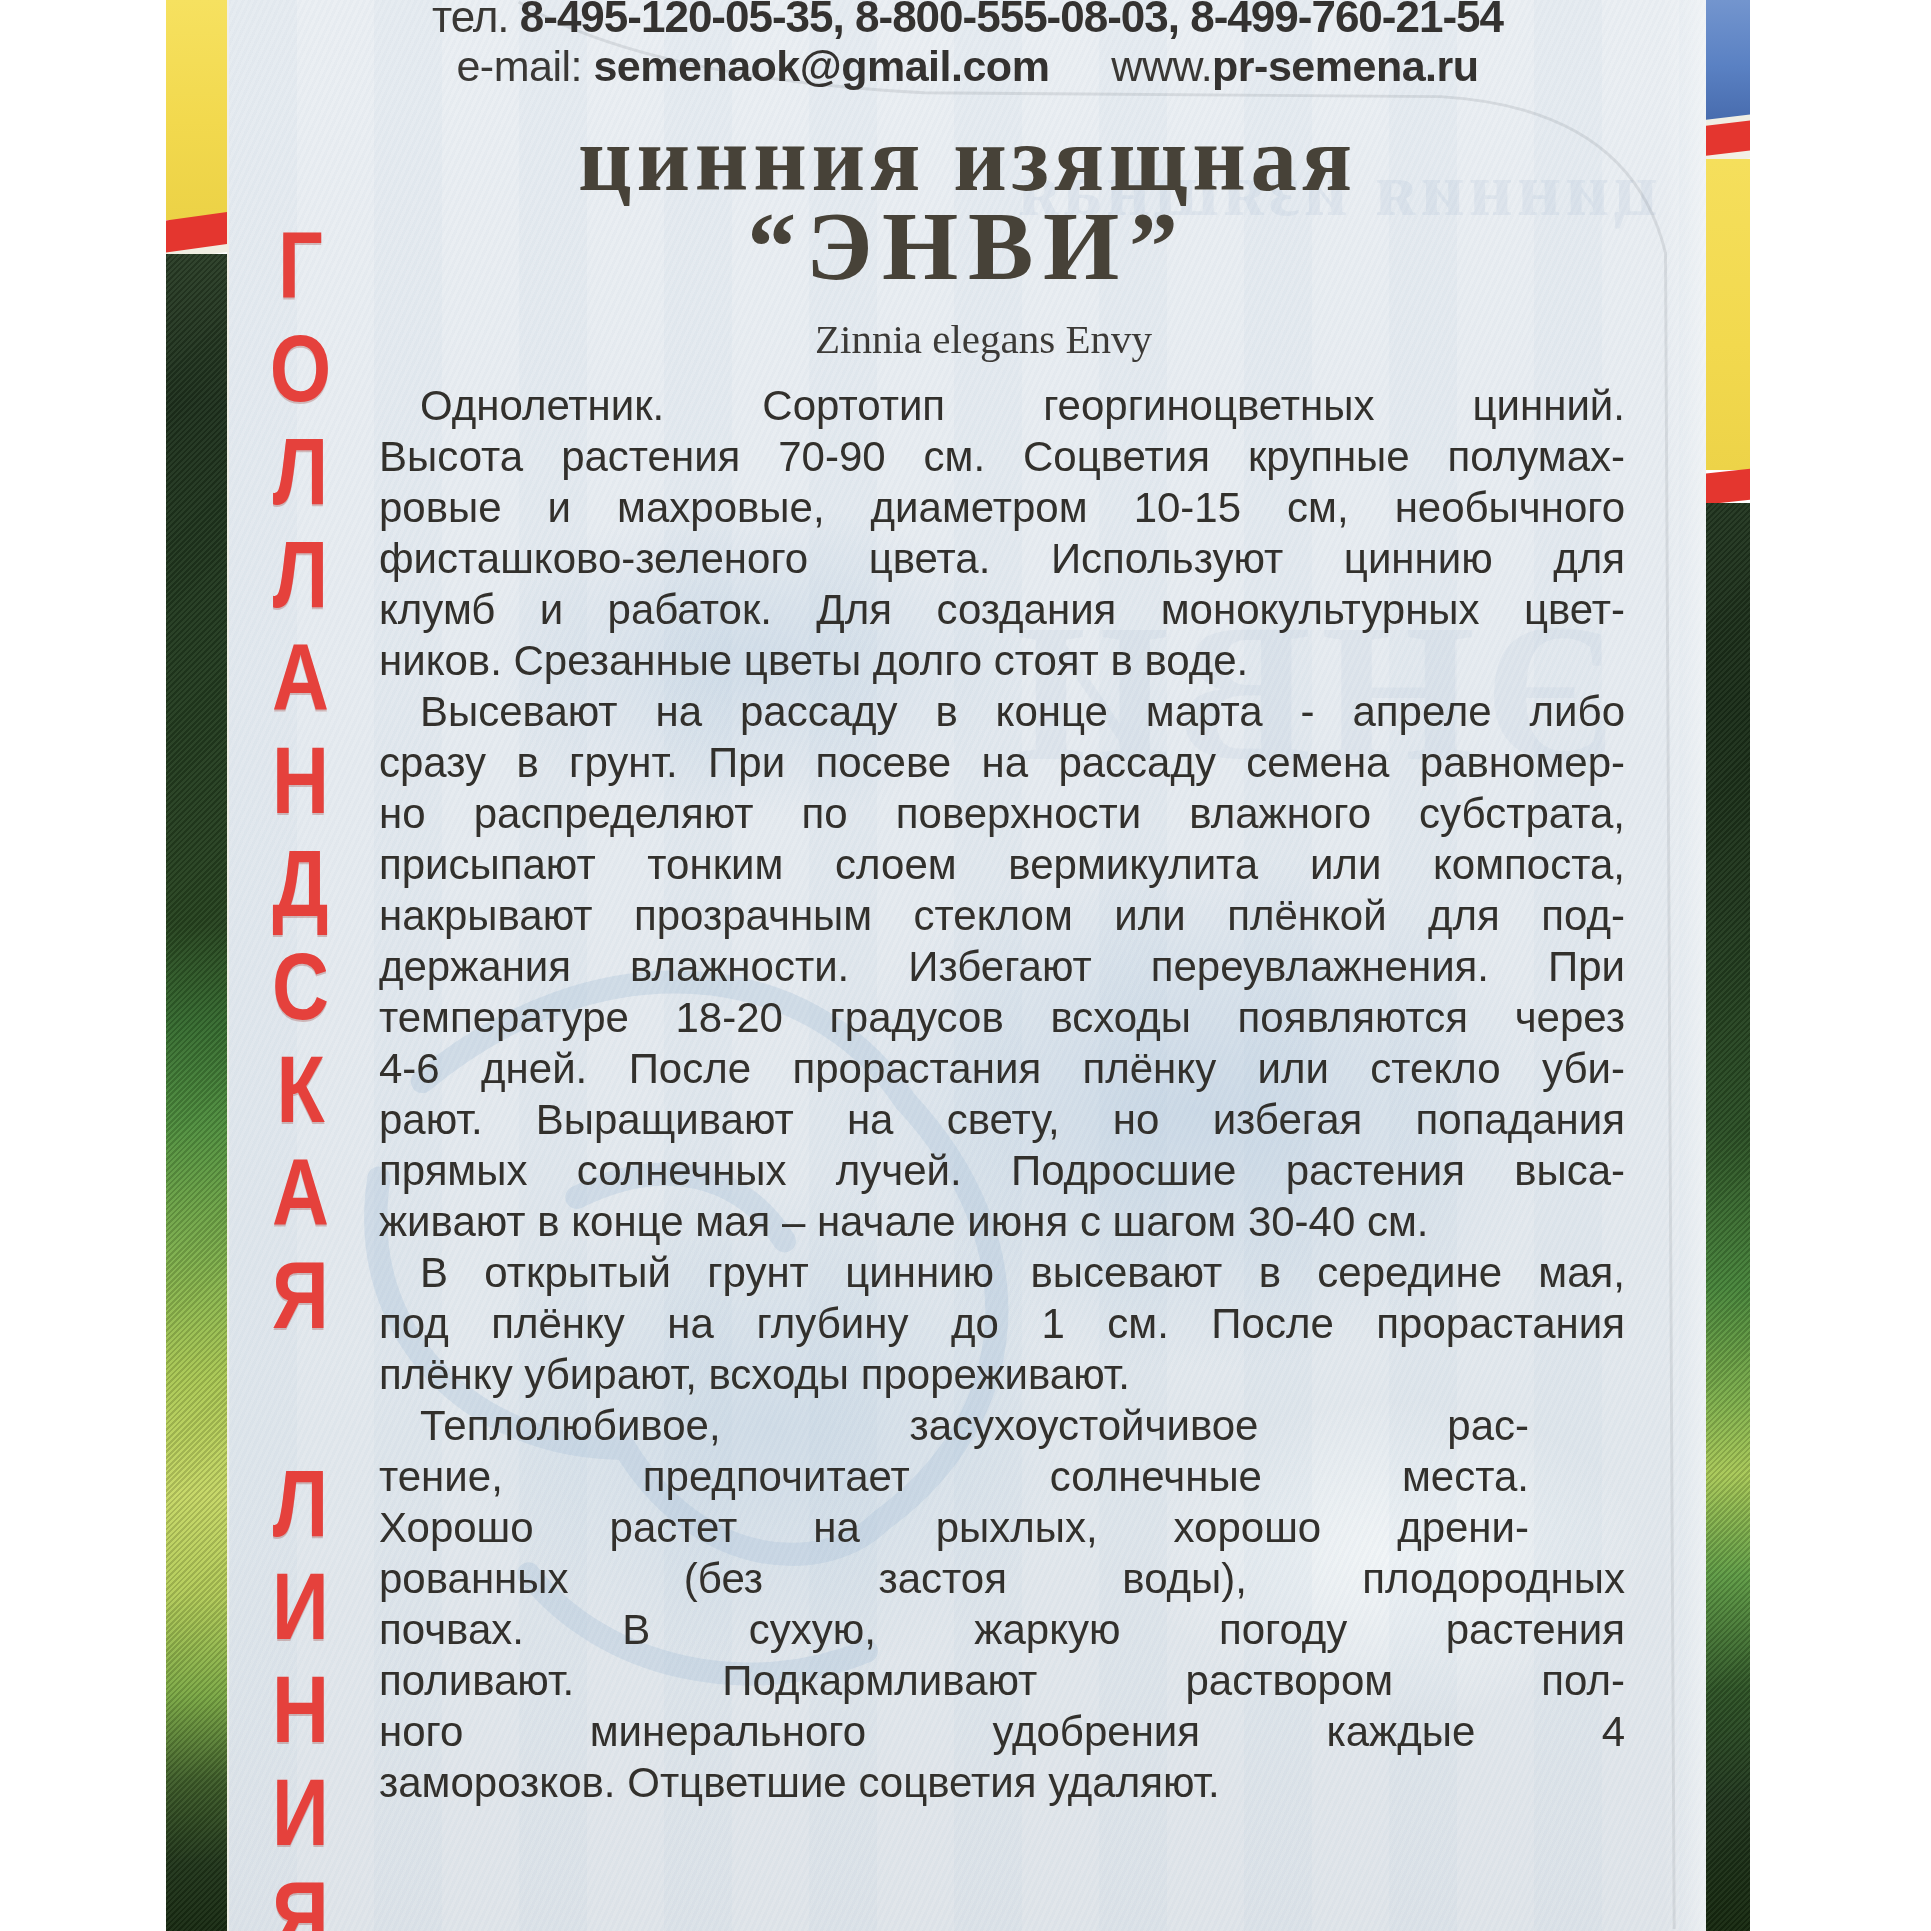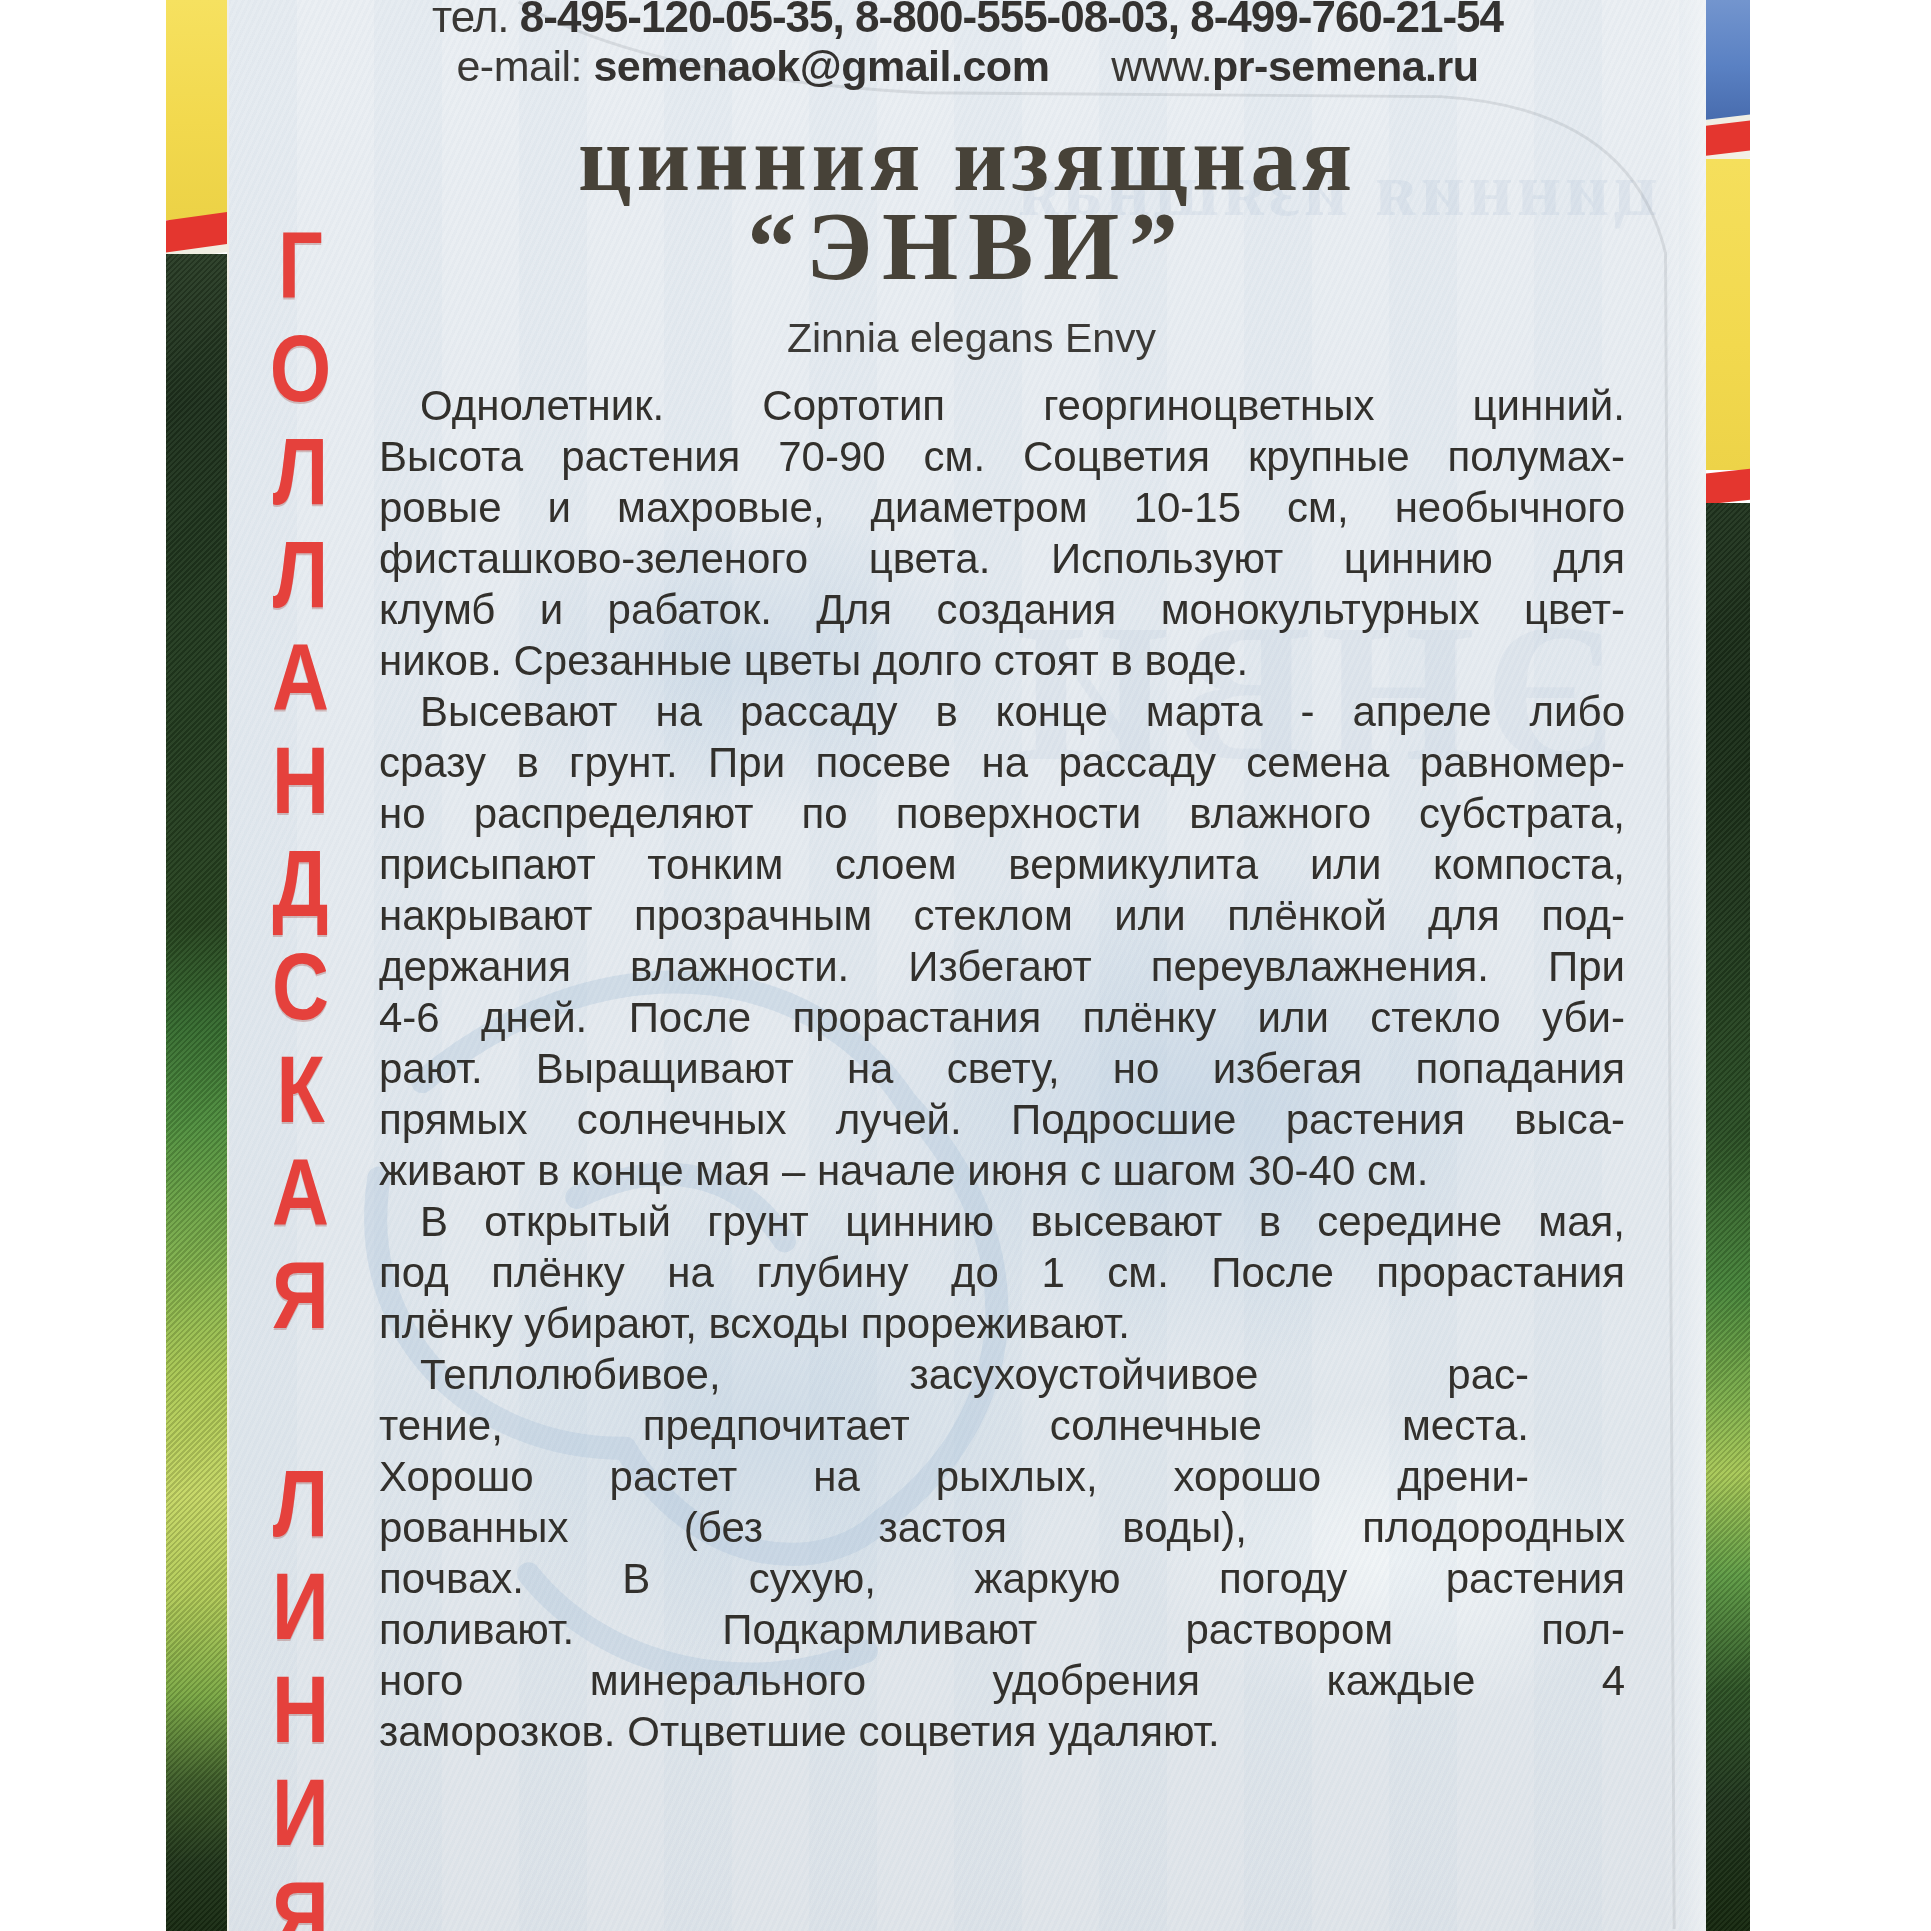--- a/index.html
+++ b/index.html
@@ -78,22 +78,22 @@
   .contact1{top:-7.7px;font-size:44px;letter-spacing:-1px;}
   .contact2{top:42px;font-size:43px;letter-spacing:-0.5px;}
   .contact1 b,.contact2 b{font-weight:bold;color:#343230;}
   .wgap{display:inline-block;width:62px;}
   .title1{position:absolute;top:112px;left:0;width:100%;margin:0;text-align:center;z-index:5;
     font-family:"Liberation Serif",serif;font-weight:bold;font-size:93px;line-height:1;
     letter-spacing:4.8px;color:var(--title-ink,#474238);}
   .title2{position:absolute;top:197px;left:0;width:100%;margin:0;text-align:center;z-index:5;
     font-family:Liberation Serif, serif;font-weight:bold;font-size:98px;line-height:1;
     letter-spacing:9.7px;color:var(--title-ink,#474238);}
-  .latin{position:absolute;top:315px;left:4px;width:100%;text-align:center;z-index:5;
-    font-size:41px;color:#3c3a37;}
+  .latin{position:absolute;top:315px;left:16px;width:100%;text-align:center;z-index:5;
+    font-size:41px;color:#3c3a37;font-family:Liberation Serif, serif;}
 
   .body-text{position:absolute;left:150px;top:380px;width:1246px;z-index:5;
     font-size:42px;line-height:51px;color:var(--ink,#32302c);}
   .line{text-align:justify;text-align-last:justify;}
   .line.indent{text-indent:41px;}
   .line.last{text-align-last:left;}
   .line.short{margin-right:96px;}
 </style>
 </head>
 <body>
@@ -177,20 +177,21 @@
           <div class="line">клумб и рабаток. Для создания монокультурных цвет-</div>
           <div class="line last">ников. Срезанные цветы долго стоят в воде.</div>
         </div>
         <div class="para">
           <div class="line indent">Высевают на рассаду в конце марта - апреле либо</div>
           <div class="line">сразу в грунт. При посеве на рассаду семена равномер-</div>
           <div class="line">но распределяют по поверхности влажного субстрата,</div>
           <div class="line">присыпают тонким слоем вермикулита или компоста,</div>
           <div class="line">накрывают прозрачным стеклом или плёнкой для под-</div>
           <div class="line">держания влажности. Избегают переувлажнения. При</div>
+          <div class="line">температуре 18-20 градусов всходы появляются через</div>
           <div class="line">4-6 дней. После прорастания плёнку или стекло уби-</div>
           <div class="line">рают. Выращивают на свету, но избегая попадания</div>
           <div class="line">прямых солнечных лучей. Подросшие растения выса-</div>
           <div class="line last">живают в конце мая – начале июня с шагом 30-40 см.</div>
         </div>
         <div class="para">
           <div class="line indent">В открытый грунт циннию высевают в середине мая,</div>
           <div class="line">под плёнку на глубину до 1 см. После прорастания</div>
           <div class="line last">плёнку убирают, всходы прореживают.</div>
         </div>

